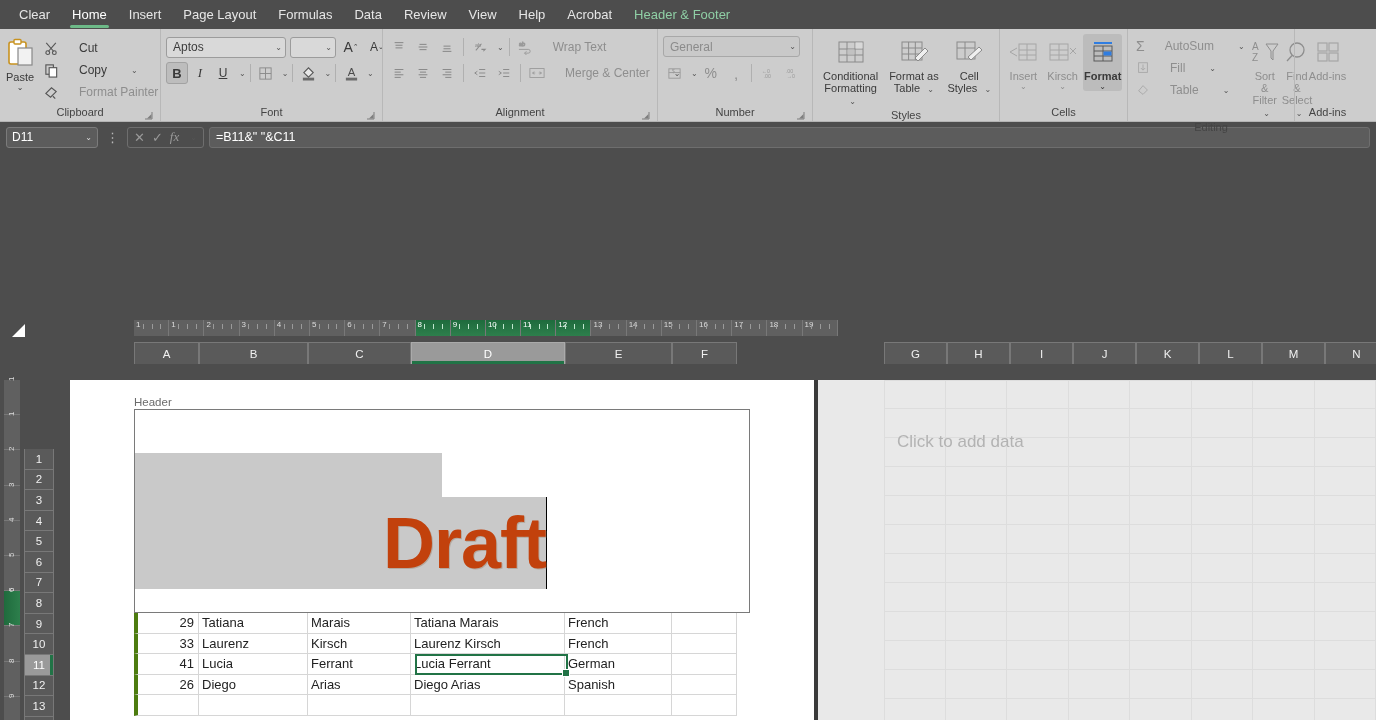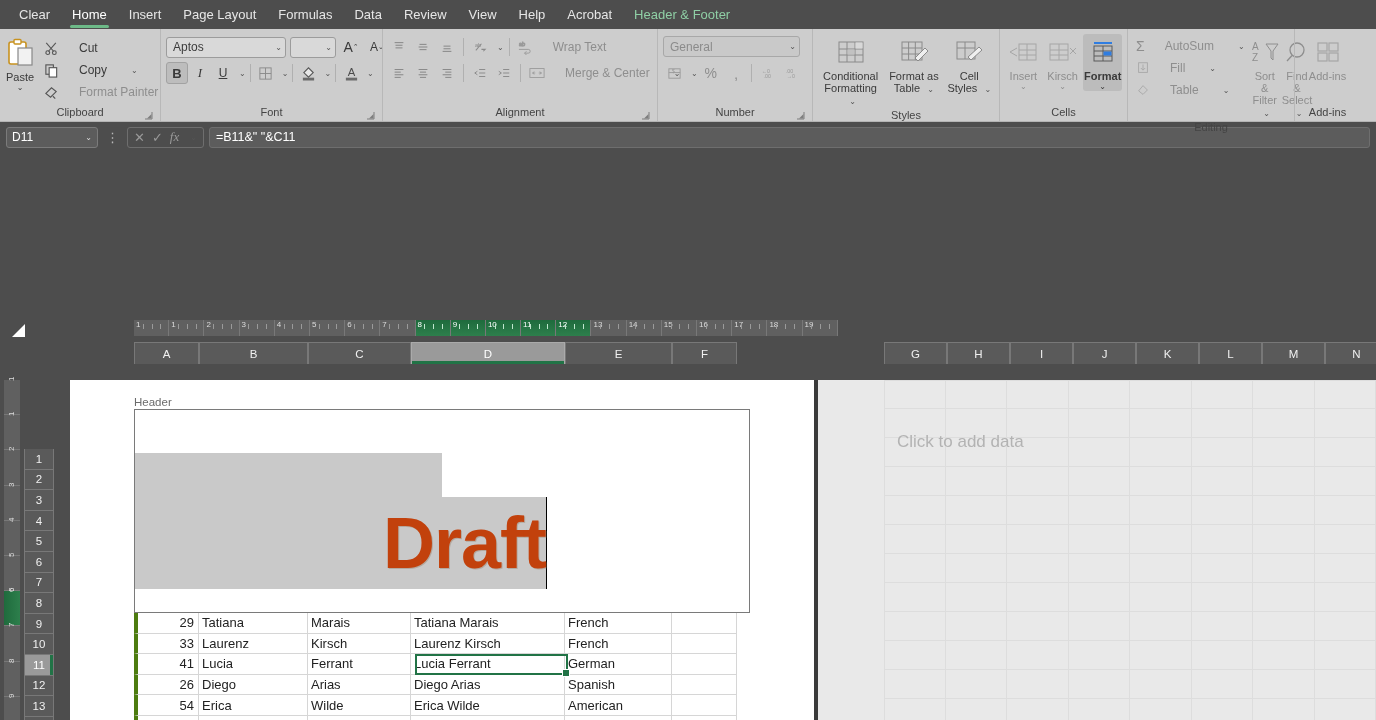--- a/index.html
+++ b/index.html
@@ -906,28 +906,20 @@
         </div>
         <div class="grow">
           <div class="gcell first num" style="width: 65px;">26</div>
           <div class="gcell" style="width: 109px;">Diego</div>
           <div class="gcell" style="width: 103px;">Arias</div>
           <div class="gcell" style="width: 154px;">Diego Arias</div>
           <div class="gcell" style="width: 107px;">Spanish</div>
           <div class="gcell" style="width: 65px;"></div>
         </div>
         <div class="grow">
-          <div class="gcell first num" style="width: 65px;">54</div>
-          <div class="gcell" style="width: 109px;">Erica</div>
-          <div class="gcell" style="width: 103px;">Wilde</div>
-          <div class="gcell" style="width: 154px;">Erica Wilde</div>
-          <div class="gcell" style="width: 107px;">American</div>
-          <div class="gcell" style="width: 65px;"></div>
-        </div>
-        <div class="grow">
           <div class="gcell first num" style="width: 65px;"></div>
           <div class="gcell" style="width: 109px;"></div>
           <div class="gcell" style="width: 103px;"></div>
           <div class="gcell" style="width: 154px;"></div>
           <div class="gcell" style="width: 107px;"></div>
           <div class="gcell" style="width: 65px;"></div>
         </div>
       </div>
     <div class="selcell" style="left:345px;top:274px;width:153px;height:21px"></div>
   </div>

